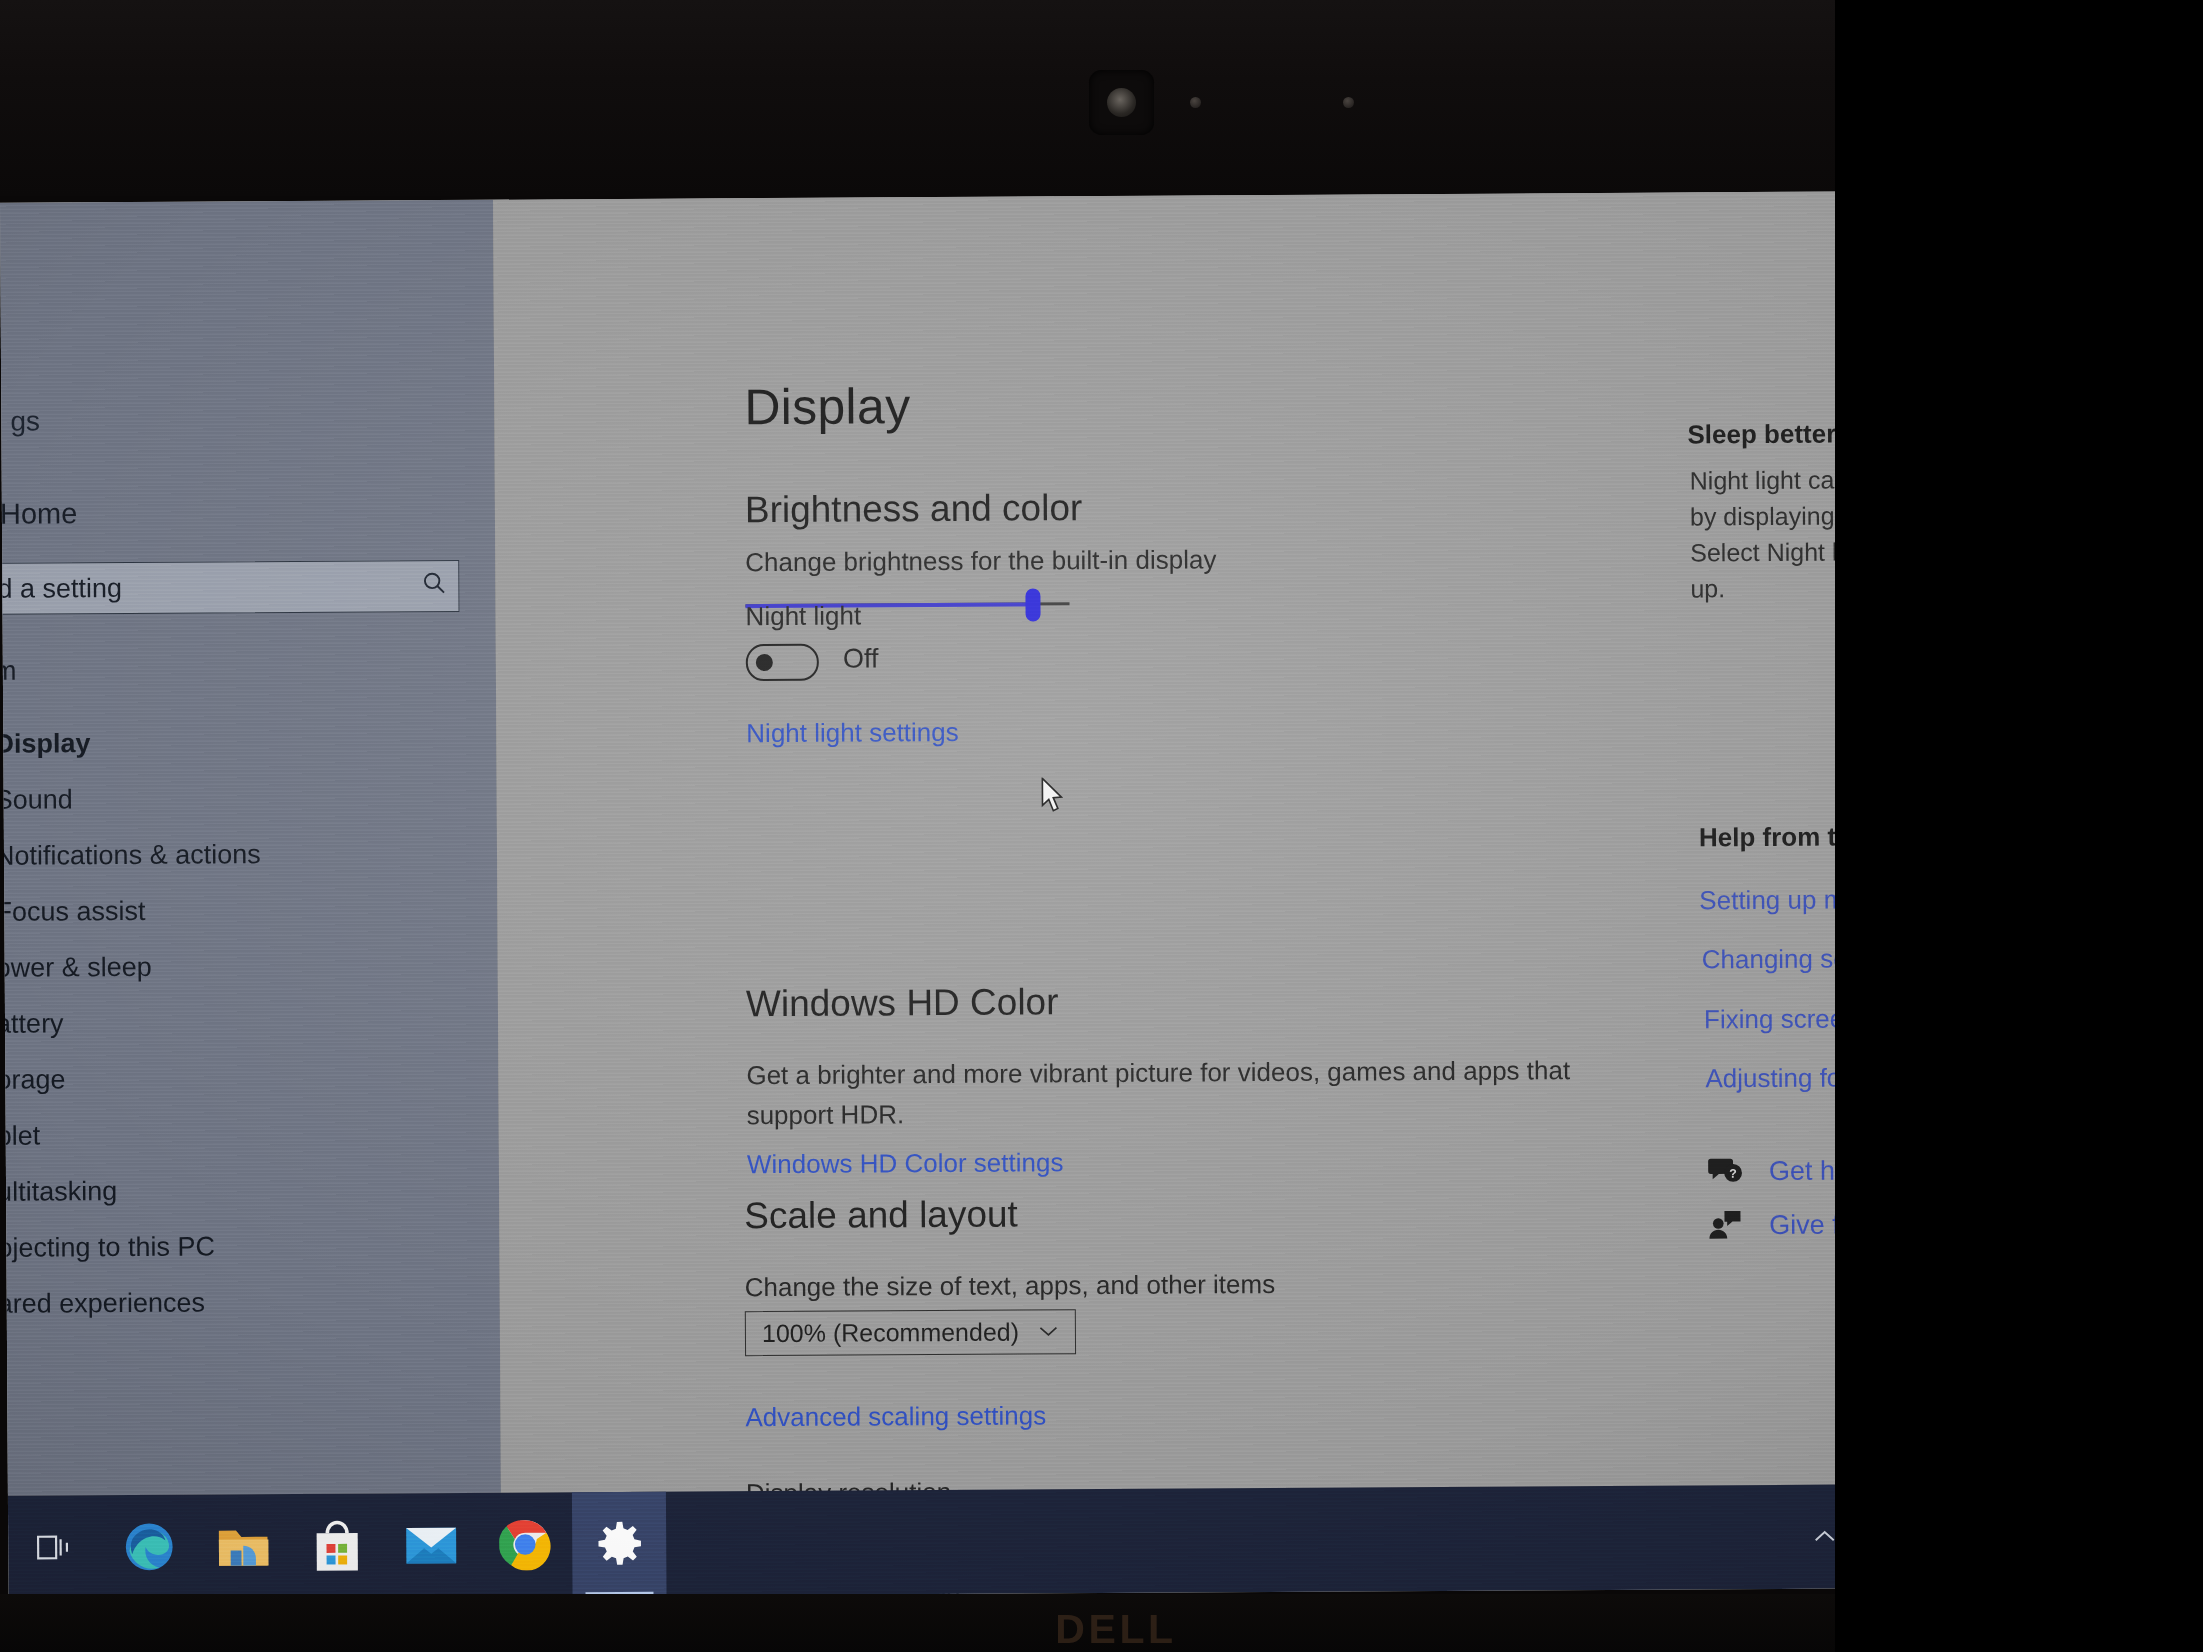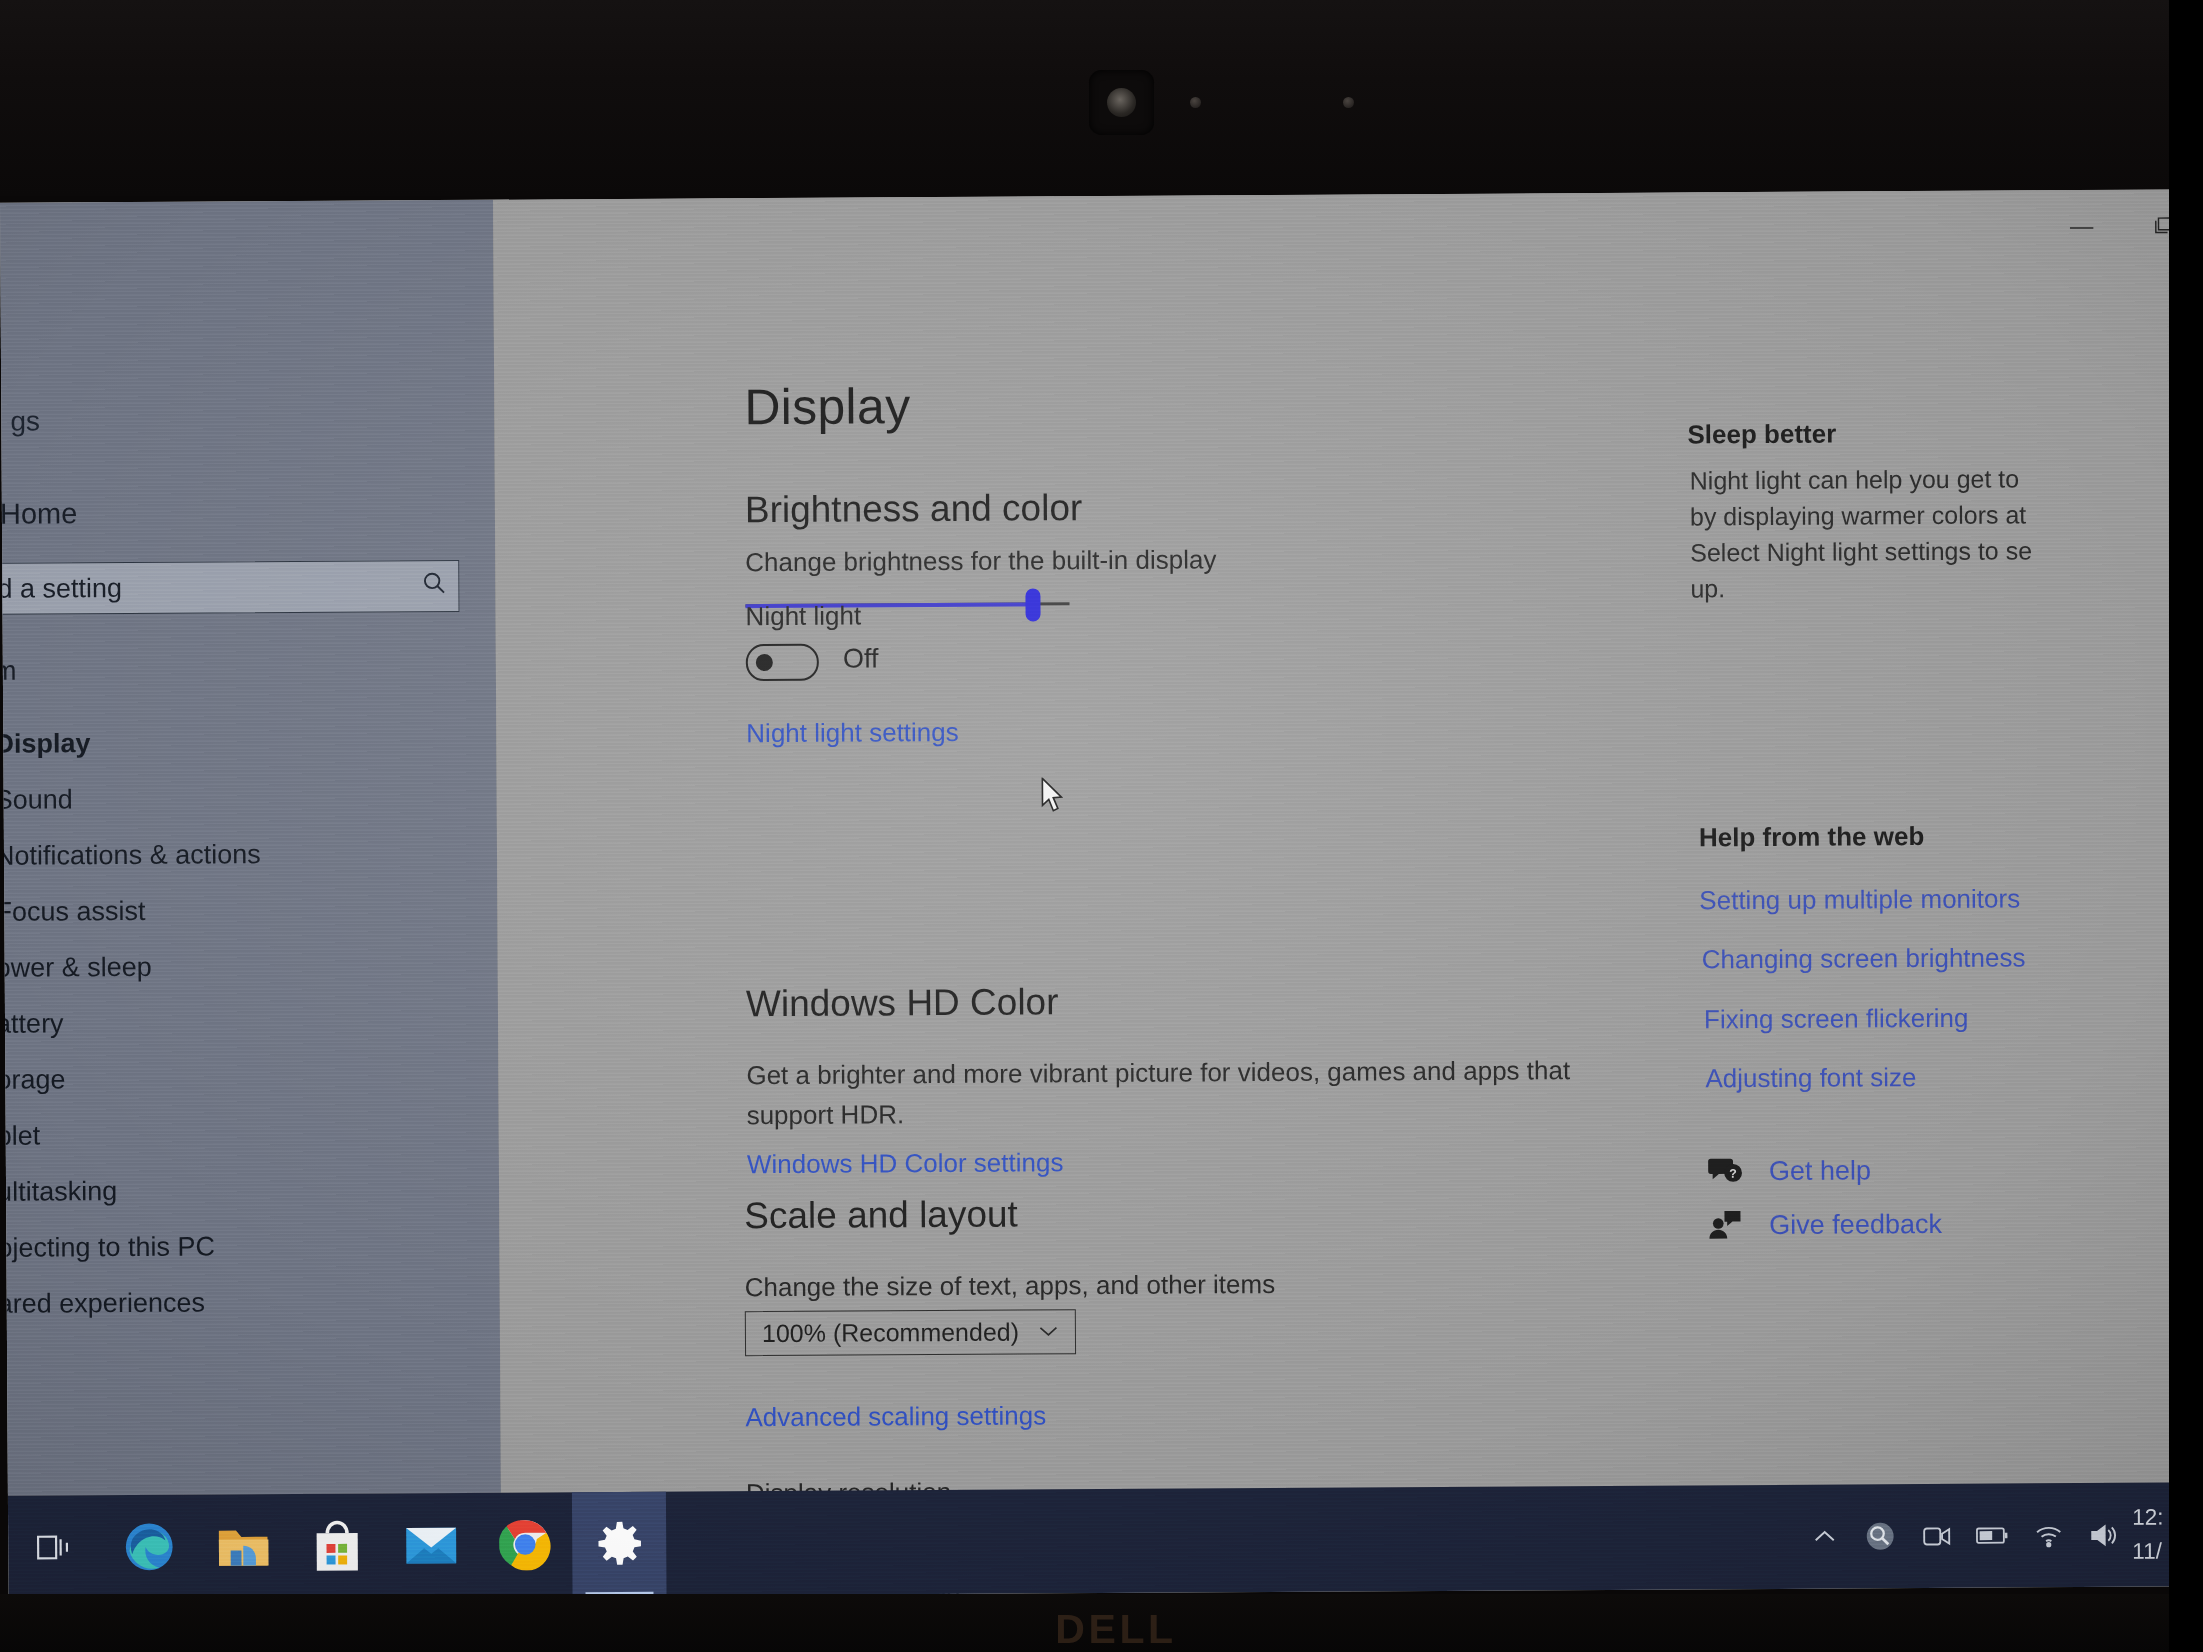--- a/index.html
+++ b/index.html
@@ -1,19 +1,19 @@
 <!DOCTYPE html>
 <html style="font-size:14.4px"><head>
 <meta charset="utf-8">
 <style>
   html,body{margin:0;padding:0;background:#000;}
   body{width:2203px;height:1653px;overflow:hidden;font-family:"Liberation Sans",sans-serif;}
 
   
-  #photo{position:relative;width:2169px;height:1653px;background:#0a0808;overflow:hidden;}
+  #photo{position:relative;width:1835px;height:1653px;background:#0a0808;overflow:hidden;}
 
   
   #bezel-top{position:absolute;left:0;top:0;width:2203px;height:196px;
     background:linear-gradient(180deg,#151212 0%,#100d0d 40%,#0b0909 100%);}
   #webcam{position:absolute;left:1089px;top:70px;width:65px;height:65px;border-radius:12.6px;
     background:#0d0b0b;box-shadow:inset 0 0 9px #000;}
   #webcam-lens{position:absolute;left:18px;top:18px;width:29px;height:29px;border-radius:50%;
     background:radial-gradient(circle at 45% 40%,#6a655f,#2a2724 60%,#141211 100%);}
   .bezel-dot{position:absolute;width:10.8px;height:10.8px;border-radius:50%;
     background:radial-gradient(circle at 40% 35%,#4a4440,#1a1716);}

